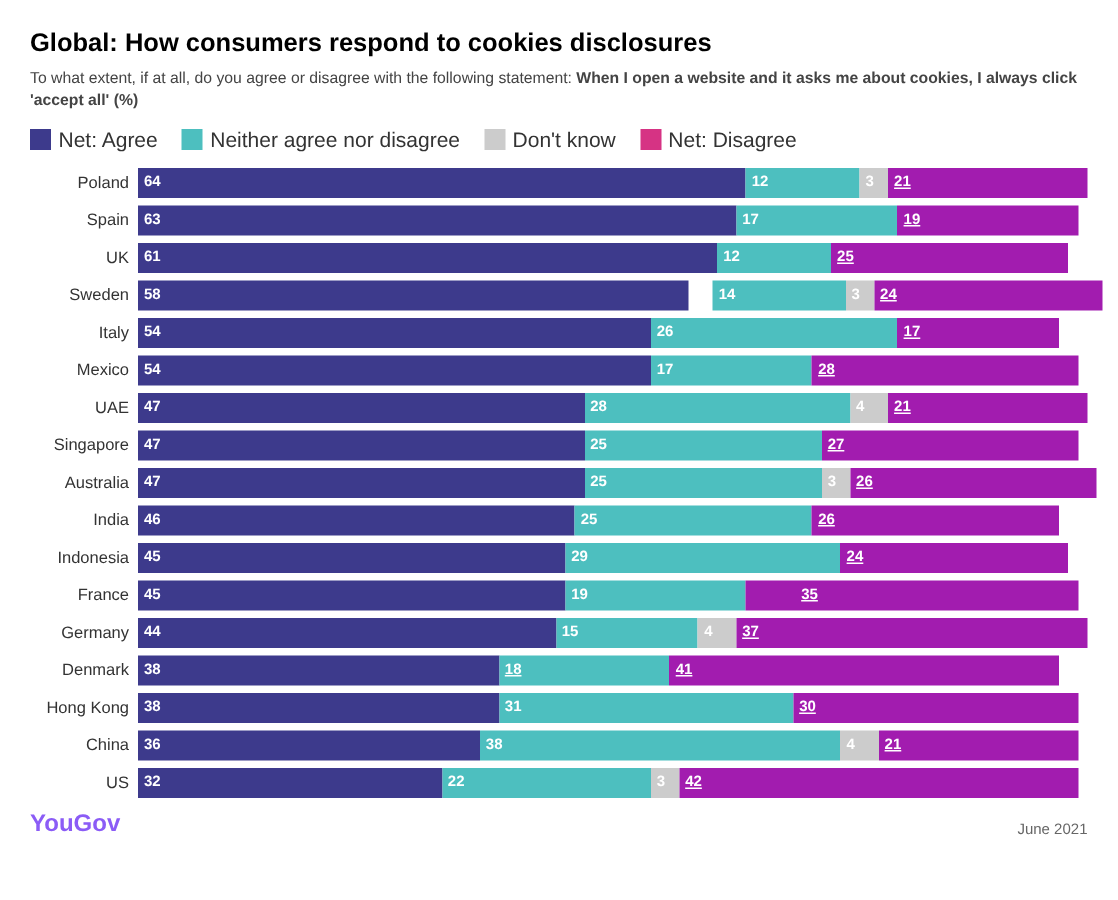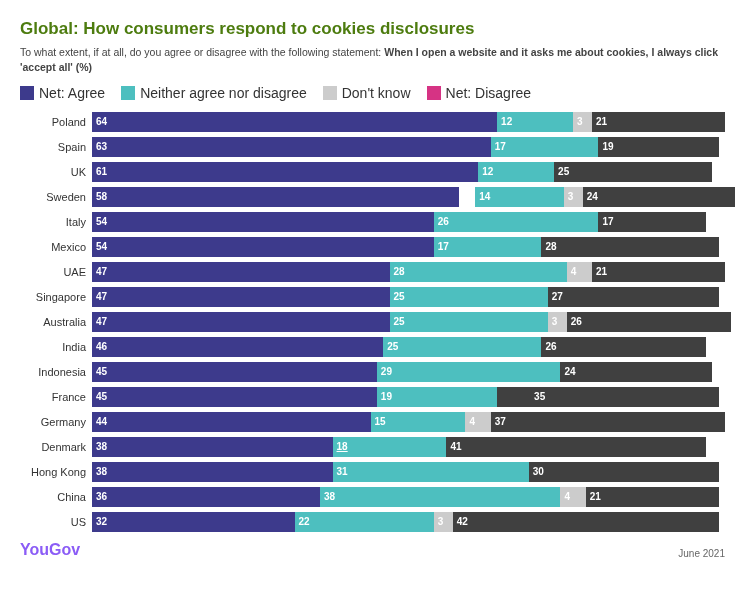--- a/index.html
+++ b/index.html
@@ -5,21 +5,21 @@
     * { box-sizing: border-box; margin: 0; padding: 0; }
     body {
       font-family: Arial, sans-serif;
       background: #fff;
       width: 745px;
       padding: 18px 20px 14px 20px;
     }
     h1 {
       font-size: 17px;
       font-weight: bold;
-      color: #4d7c0f;
+      color: #000000;
       margin-bottom: 6px;
       line-height: 1.25;
     }
     .subtitle {
       font-size: 10.5px;
       color: #444;
       margin-bottom: 10px;
       line-height: 1.4;
     }
     .subtitle strong { font-weight: bold; }
@@ -75,21 +75,21 @@
       font-size: 10px;
       font-weight: bold;
       color: #fff;
       white-space: nowrap;
       overflow: visible;
       flex-shrink: 0;
     }
     .seg-agree { background: #3d3a8c; }
     .seg-neither { background: #4dbfbf; }
     .seg-dontknow { background: #cccccc; }
-    .seg-disagree { background: #404040; }
+    .seg-disagree { background: #a21caf; text-decoration: underline; }
 
     .footer {
       display: flex;
       justify-content: space-between;
       align-items: flex-end;
       margin-top: 8px;
     }
     .yougov {
       font-size: 16px;
       font-weight: bold;

